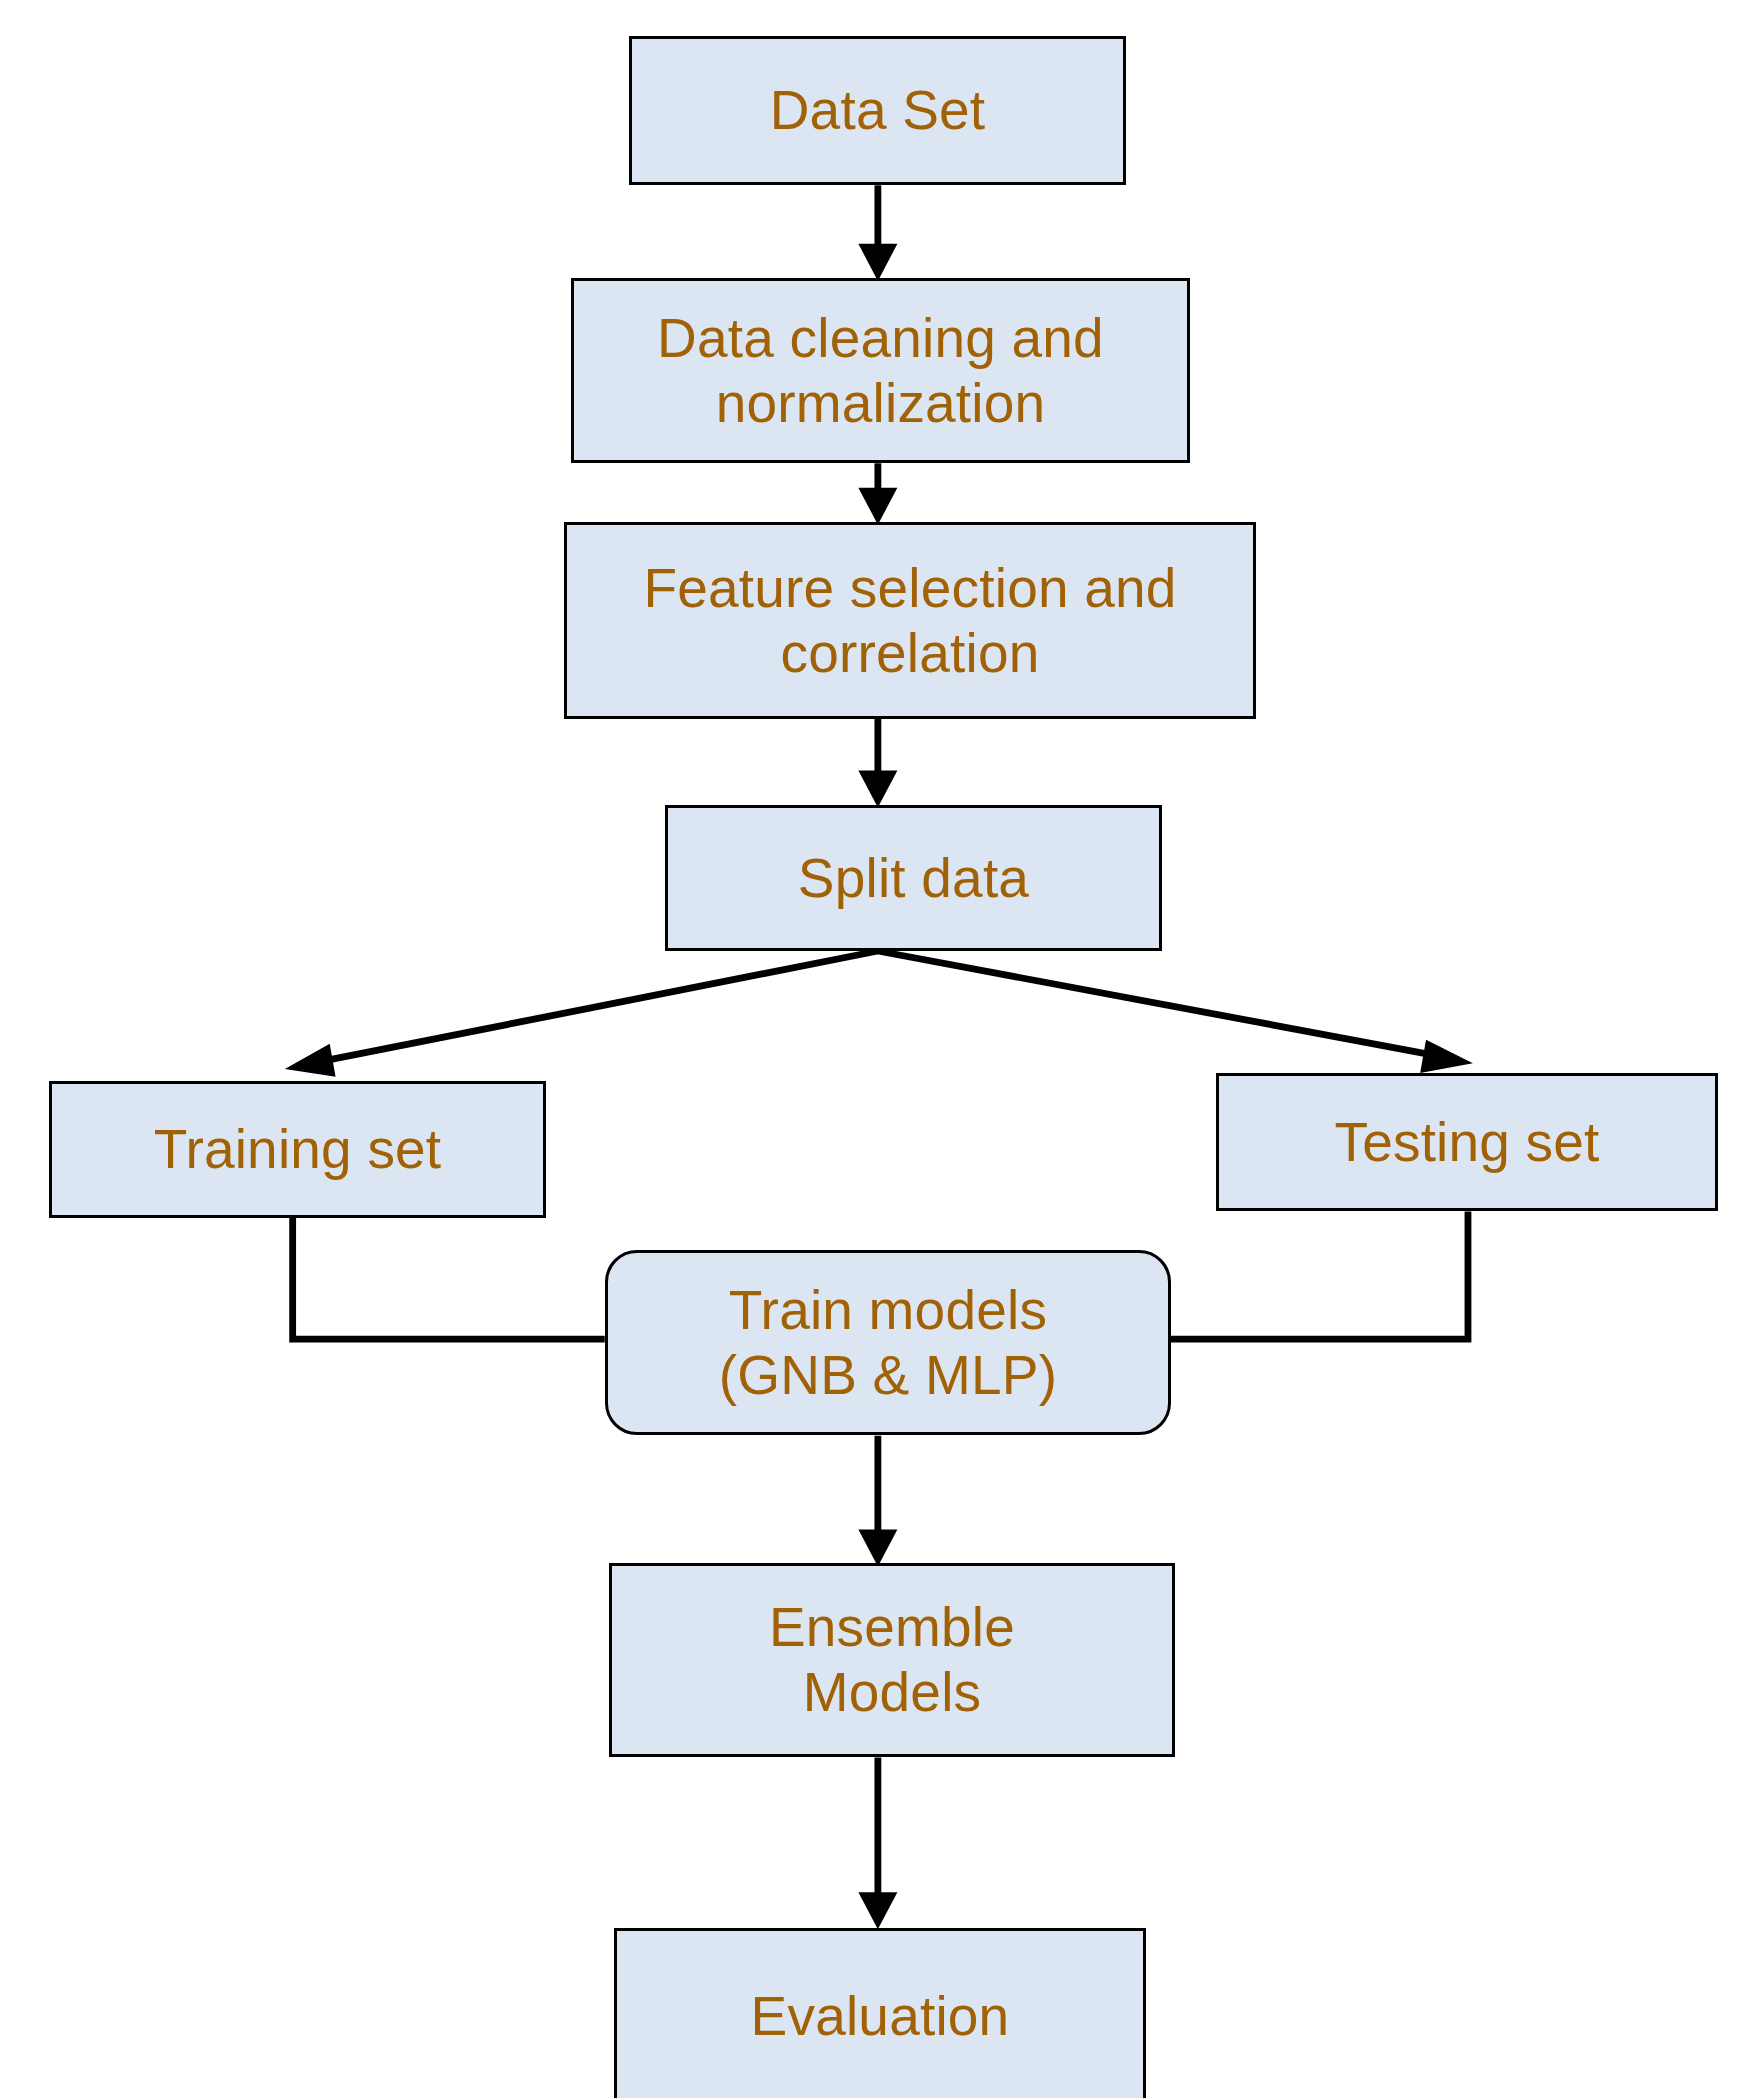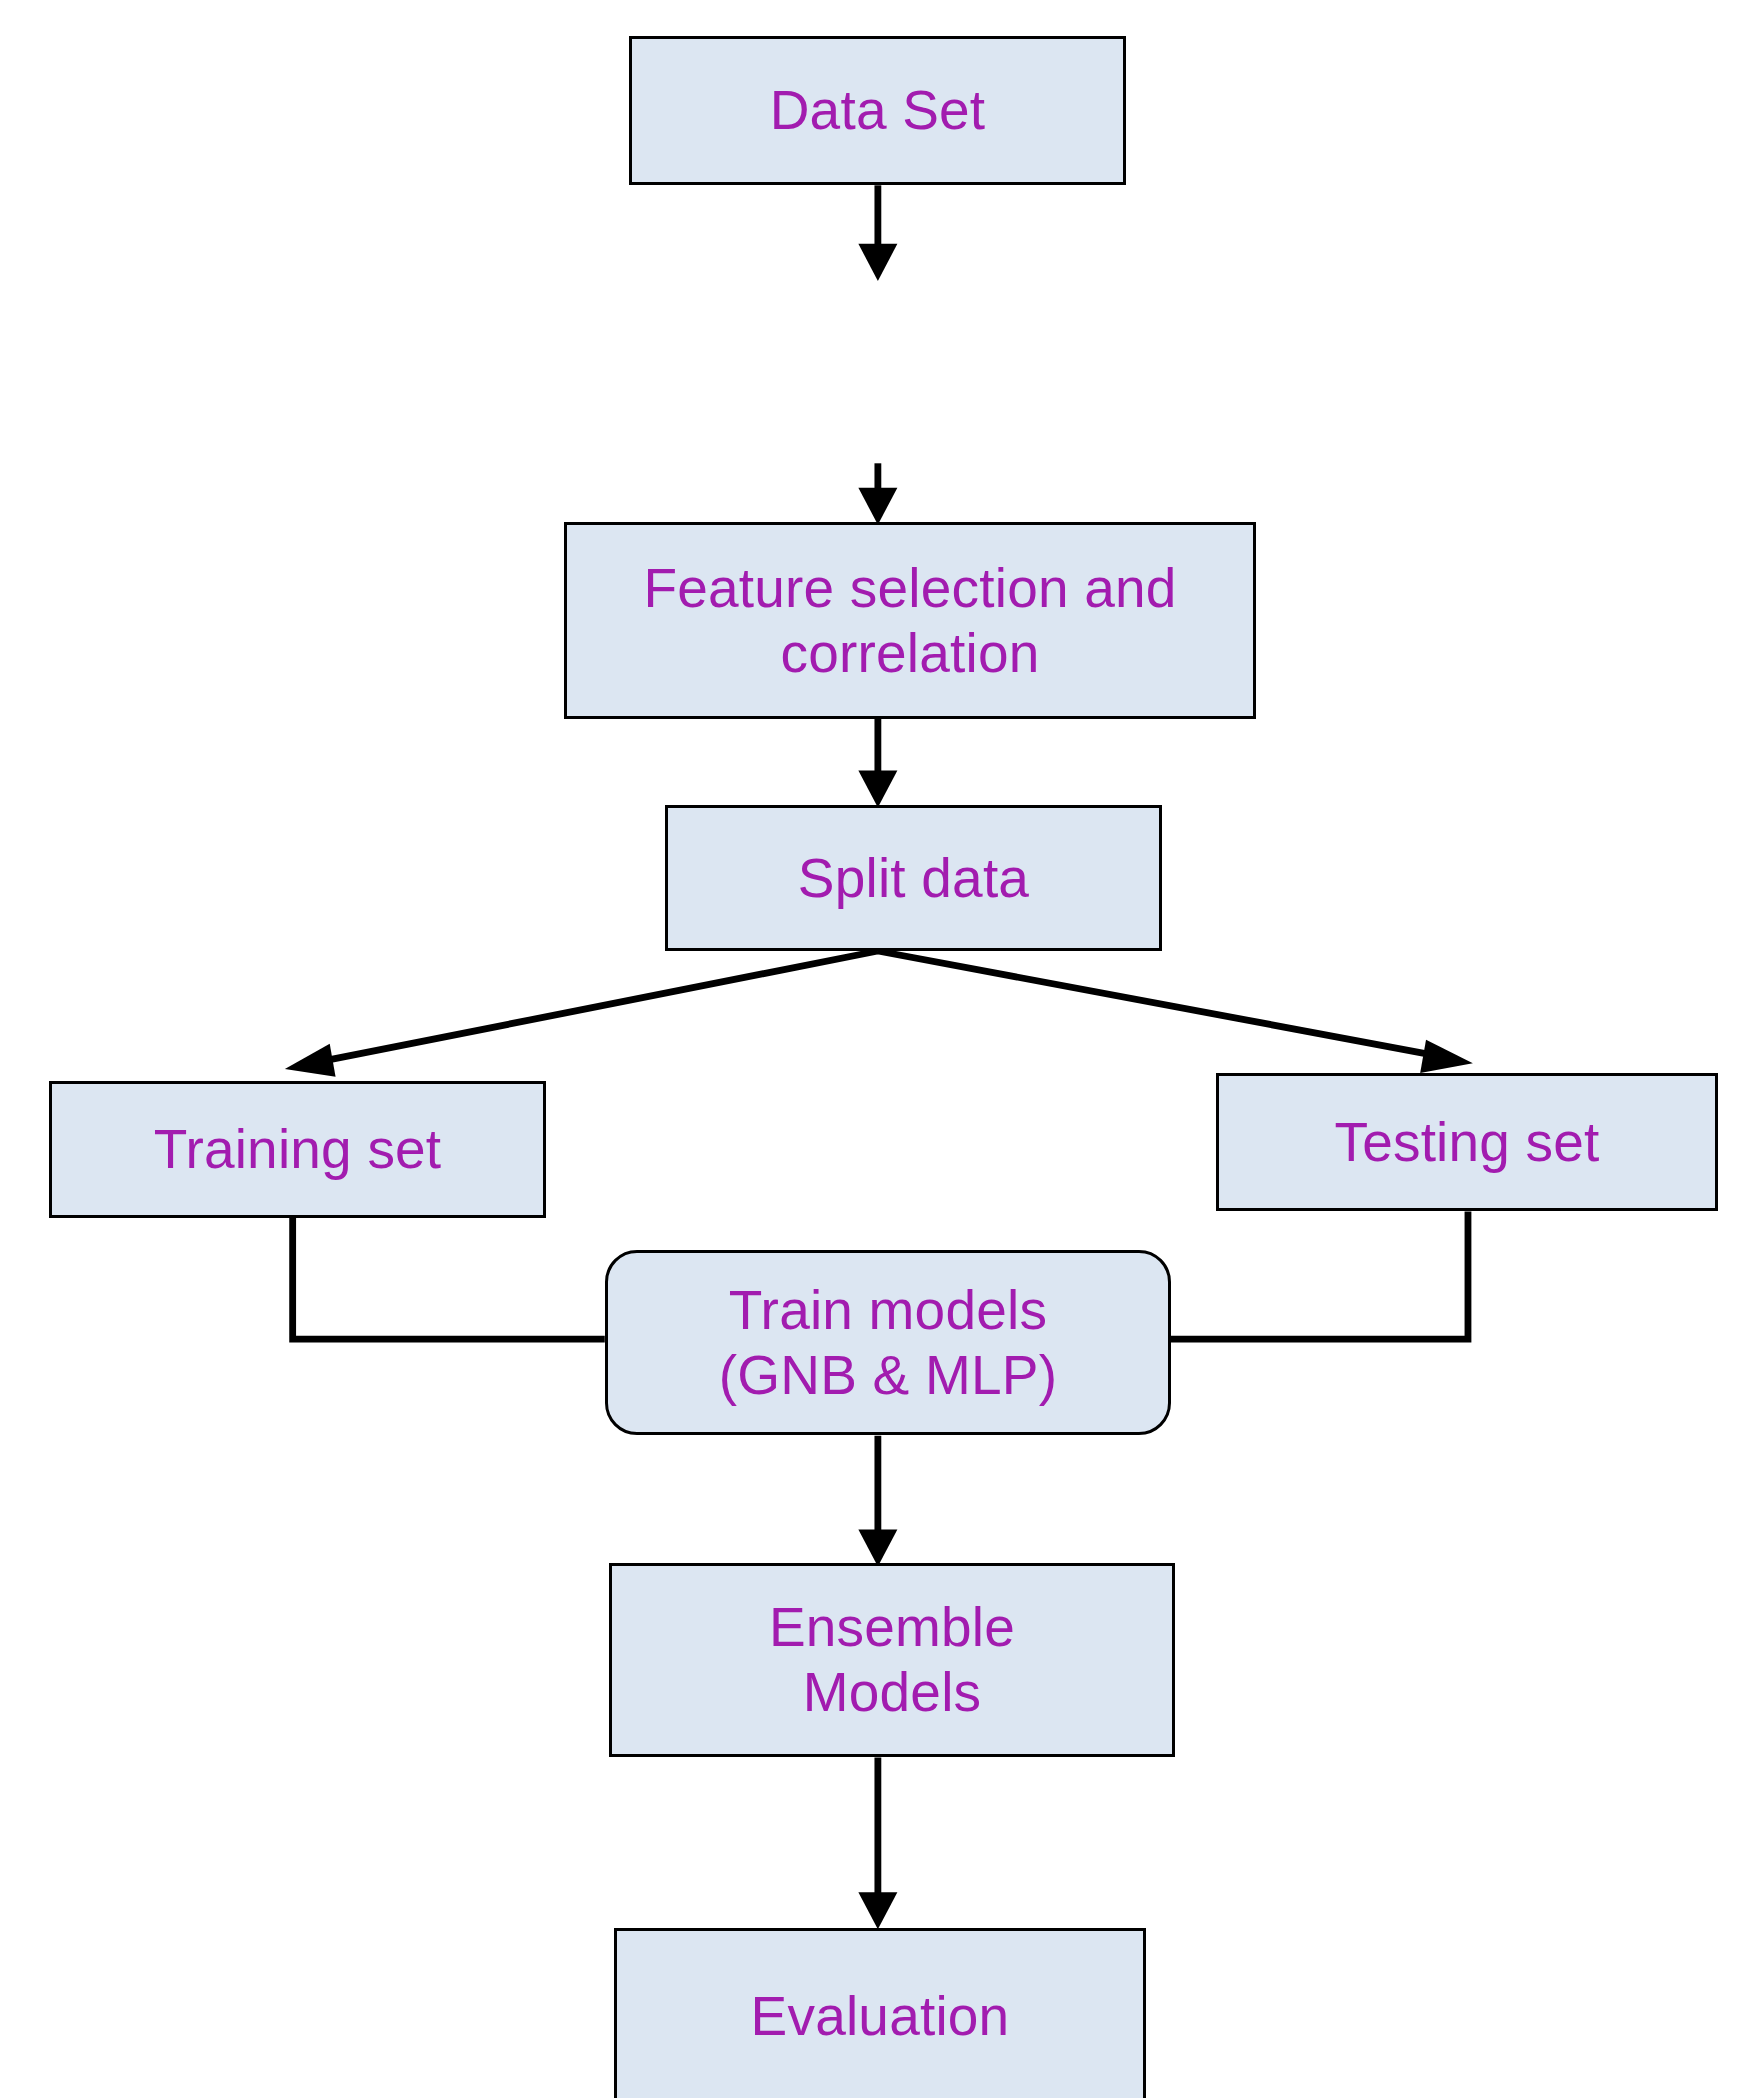--- a/index.html
+++ b/index.html
@@ -18,21 +18,21 @@
   }
   .node {
     position: absolute;
     box-sizing: border-box;
     background: #dce6f2;
     border: 3.9px solid #000000;
     display: flex;
     align-items: center;
     justify-content: center;
     text-align: center;
-    color: #a21caf;
+    color: #a16207;
     font-size: 55px;
     line-height: 1.18;
     letter-spacing: 0.2px;
     white-space: pre-line;
     padding: 0 9.8px;
   }
   .edge-layer {
     position: absolute;
     left: 0;
     top: 0;
@@ -98,20 +98,22 @@
     </g>
 
     <g>
       <line x1="900" y1="1802" x2="900" y2="1950"></line>
       <polygon points="900,1978 880,1940 920,1940"></polygon>
     </g>
   </svg>
 
   <div class="node" style="left:629px; top:36px; width:497px; height:149px;">Data Set</div>
 
+  <div class="node" style="left:571px; top:278px; width:619px; height:185px;">Data cleaning and
+normalization</div>
 
   <div class="node" style="left:564px; top:522px; width:692px; height:197px;">Feature selection and
 correlation</div>
 
   <div class="node" style="left:665px; top:805px; width:497px; height:146px;">Split data</div>
 
   <div class="node" style="left:1216px; top:1073px; width:502px; height:138px;">Testing set</div>
 
   <div class="node" style="left:49px; top:1081px; width:497px; height:137px;">Training set</div>
 

